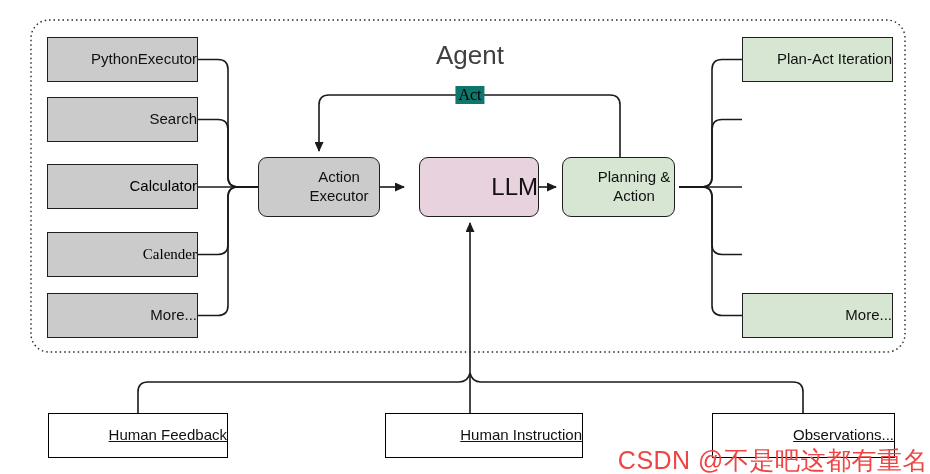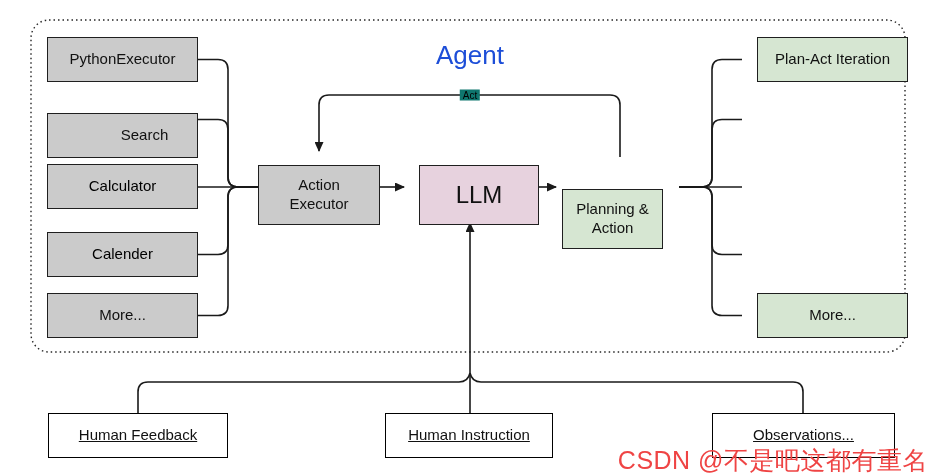--- a/index.html
+++ b/index.html
@@ -7,49 +7,49 @@
     position:relative;
     width:930px;height:474px;
     background:#ffffff;
     font-family:"Liberation Sans","DejaVu Sans",sans-serif;
     overflow:hidden;
   }
   svg.wires{position:absolute;left:0;top:0;z-index:0;}
   .node{
     position:absolute;
     box-sizing:border-box;
-    display:flex;align-items:center;justify-content:center;
+    display:flex;align-items:center;justify-content:flex-end;
     text-align:center;
     border:1.4px solid #1f1f1f;
     font-size:15px;color:#111111;
     z-index:1;
     line-height:1.25;
   }
   .tool{left:47px;width:151px;height:45px;background:#cbcbcb;}
-  .strategy{left:742px;width:151px;height:45px;background:#d6e6d2;margin-left:15px;}
-  .row0{top:37px;} .row1{top:113px;padding-left:44px;} .row2{top:164px;} .row3{top:232px;} .row4{top:293px;}
+  .strategy{left:742px;width:151px;height:45px;background:#d6e6d2;}
+  .row0{top:37px;} .row1{top:97px;padding-left:44px;} .row2{top:164px;} .row3{top:232px;font-family:Liberation Serif, serif;} .row4{top:293px;}
   .disabled{color:#000000;}
-  .core{top:165px;height:60px;}
+  .core{top:157px;height:60px;border-radius:9px;}
   .action-exec{left:258px;width:122px;background:#cbcbcb;}
   .action-exec span{display:inline-block;max-width:80px;}
   .llm{left:410px;width:120px;background:#e7d2de;font-size:24px;margin-left:9px;}
-  .planning{left:562px;width:101px;background:#d6e6d2;margin-top:24px;}
+  .planning{left:562px;width:113px;background:#d6e6d2;}
   .planning span{display:inline-block;max-width:80px;}
   .input-box{top:413px;height:45px;background:#ffffff;border:1.3px solid #000000;text-decoration:underline;}
   .feedback{left:48px;width:180px;}
-  .instruction{left:385px;width:168px;}
+  .instruction{left:385px;width:198px;}
   .observations{left:712px;width:183px;}
   .title{
     position:absolute;left:470px;top:40px;transform:translateX(-50%);
-    font-size:26px;color:#1d4ed8;z-index:1;white-space:nowrap;
+    font-size:26px;color:#404040;z-index:1;white-space:nowrap;
   }
   .act-label{
     position:absolute;left:470px;top:95px;transform:translate(-50%,-50%);
-    font-size:10px;color:#000000;background:#0f766e;padding:0 3px;
-    z-index:1;white-space:nowrap;
+    font-size:16px;color:#000000;background:#0f766e;padding:0 3px;
+    z-index:1;white-space:nowrap;font-family:Liberation Serif, serif;
   }
   .watermark{
     position:absolute;right:2px;top:444px;
     font-size:25px;color:#ef4444;z-index:2;white-space:nowrap;
     letter-spacing:0.5px;
   }
 </style>
 </head>
 <body>
 

